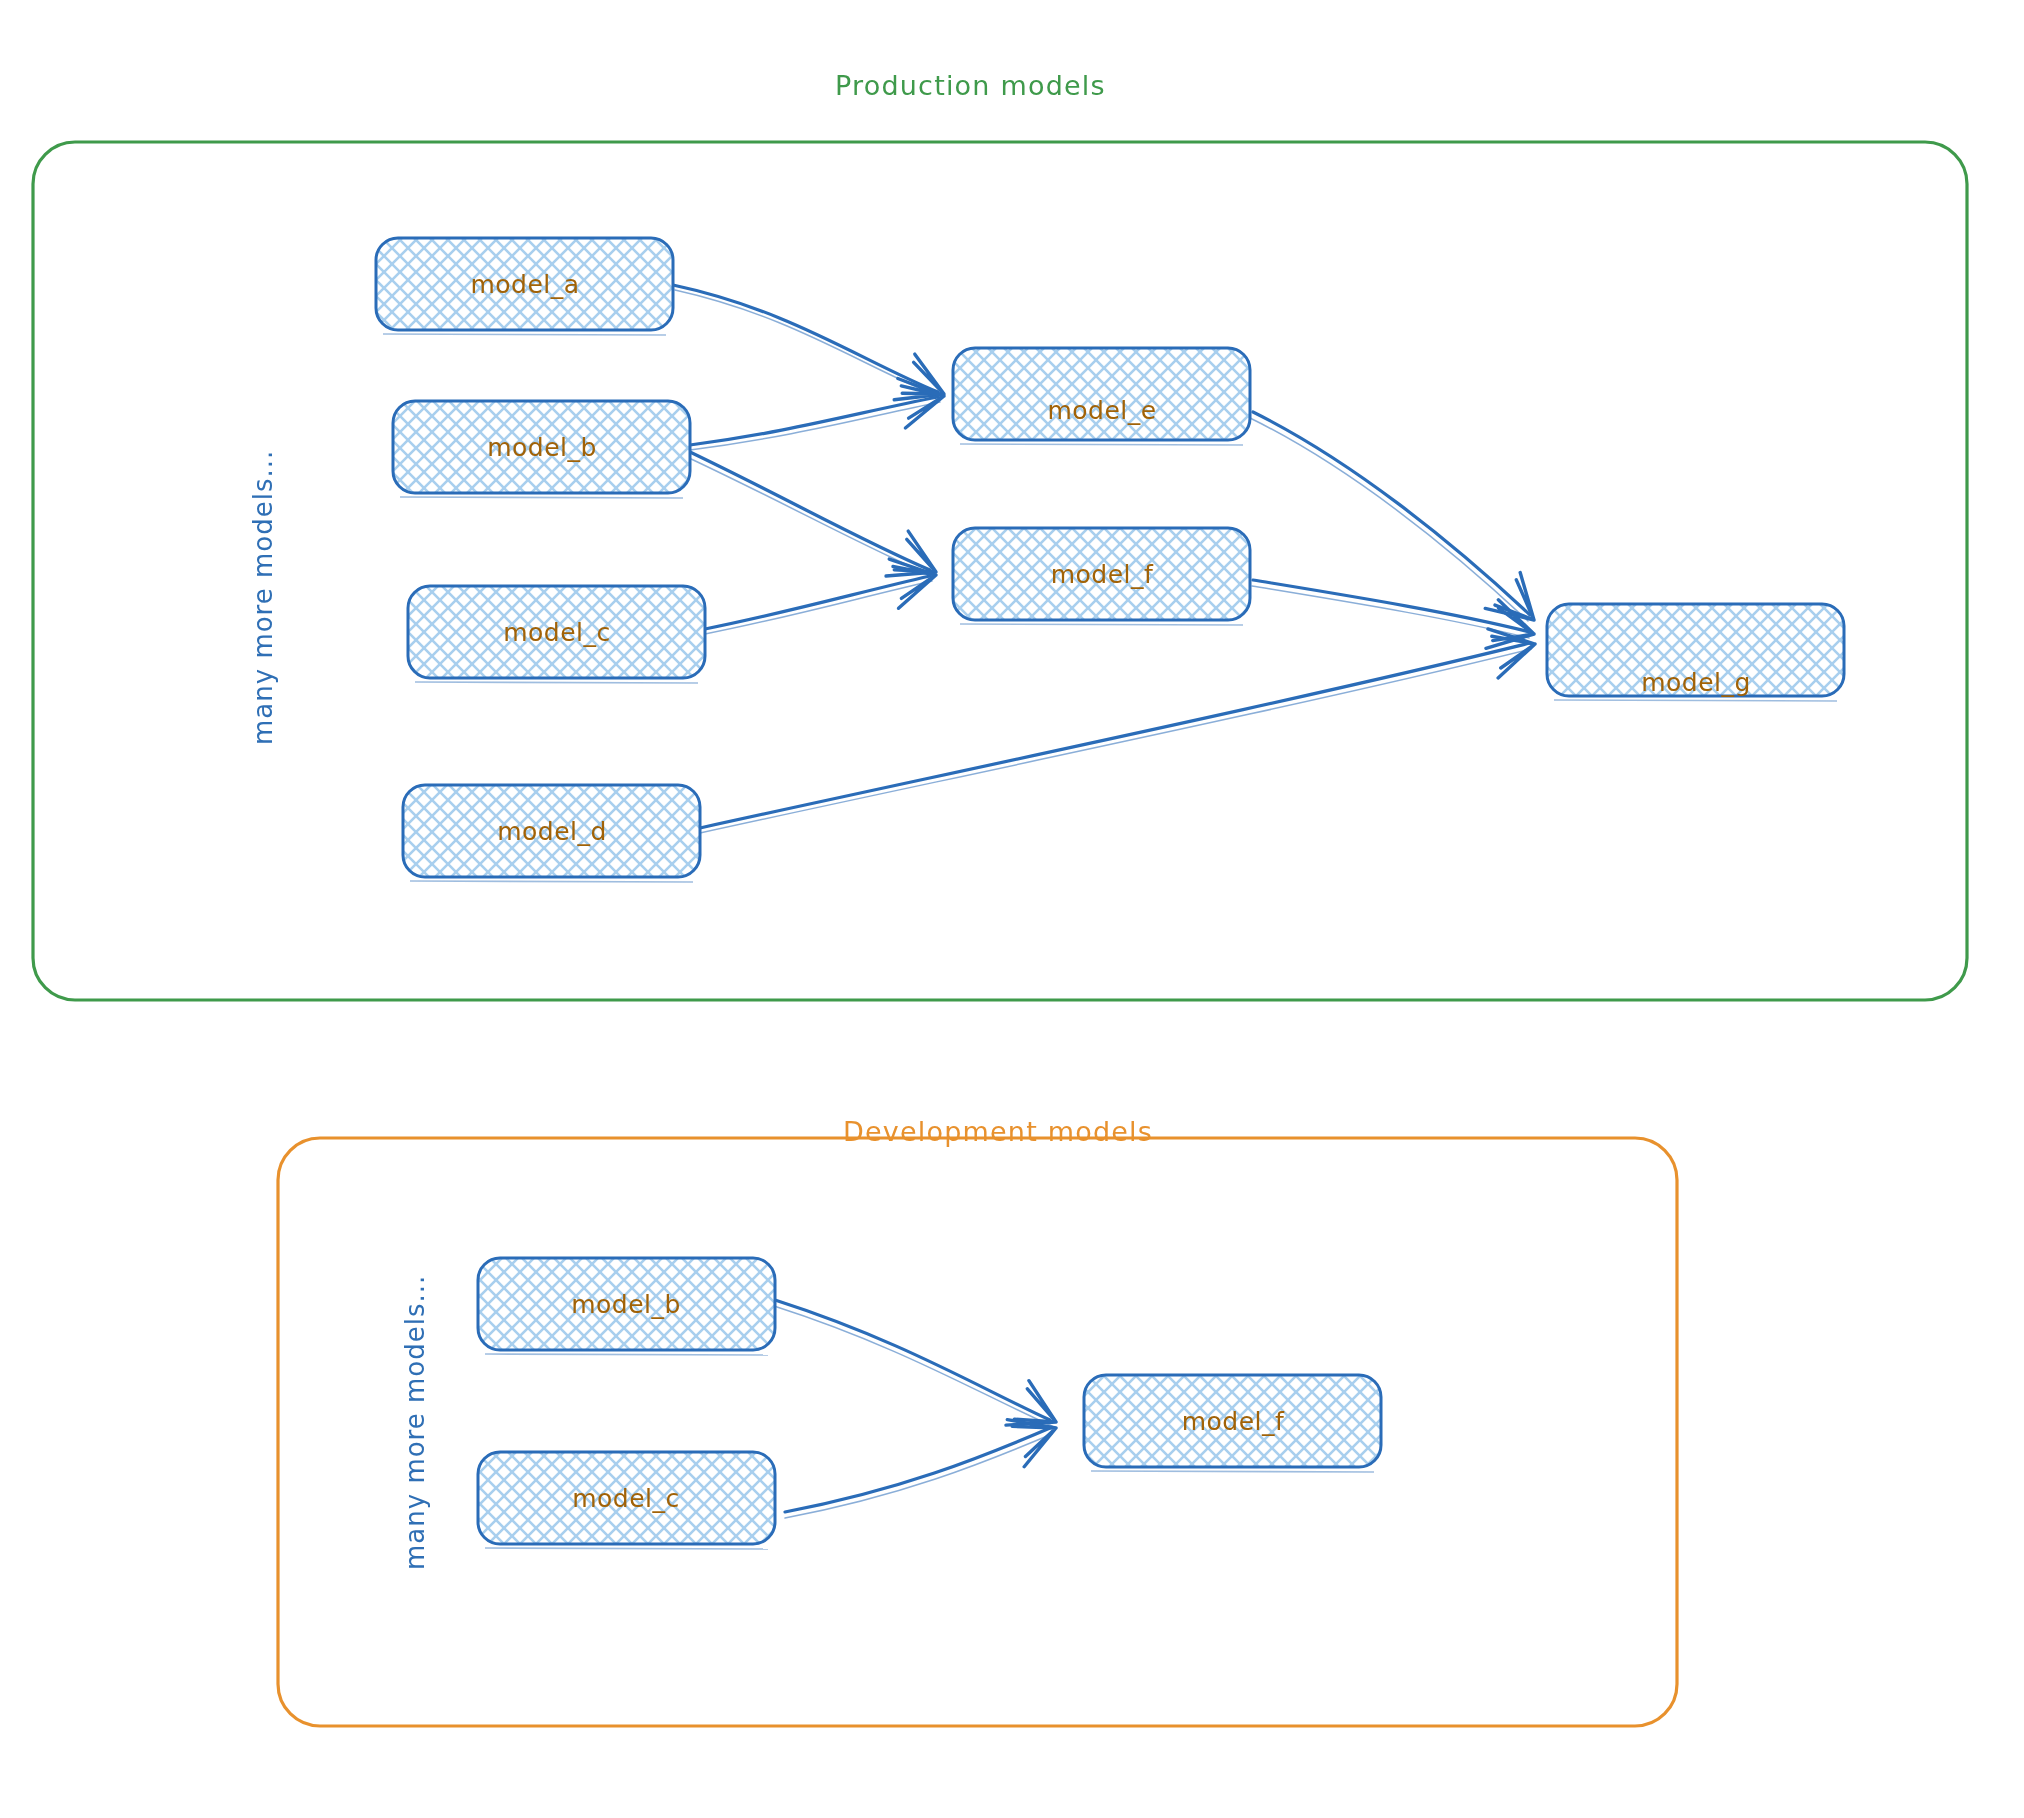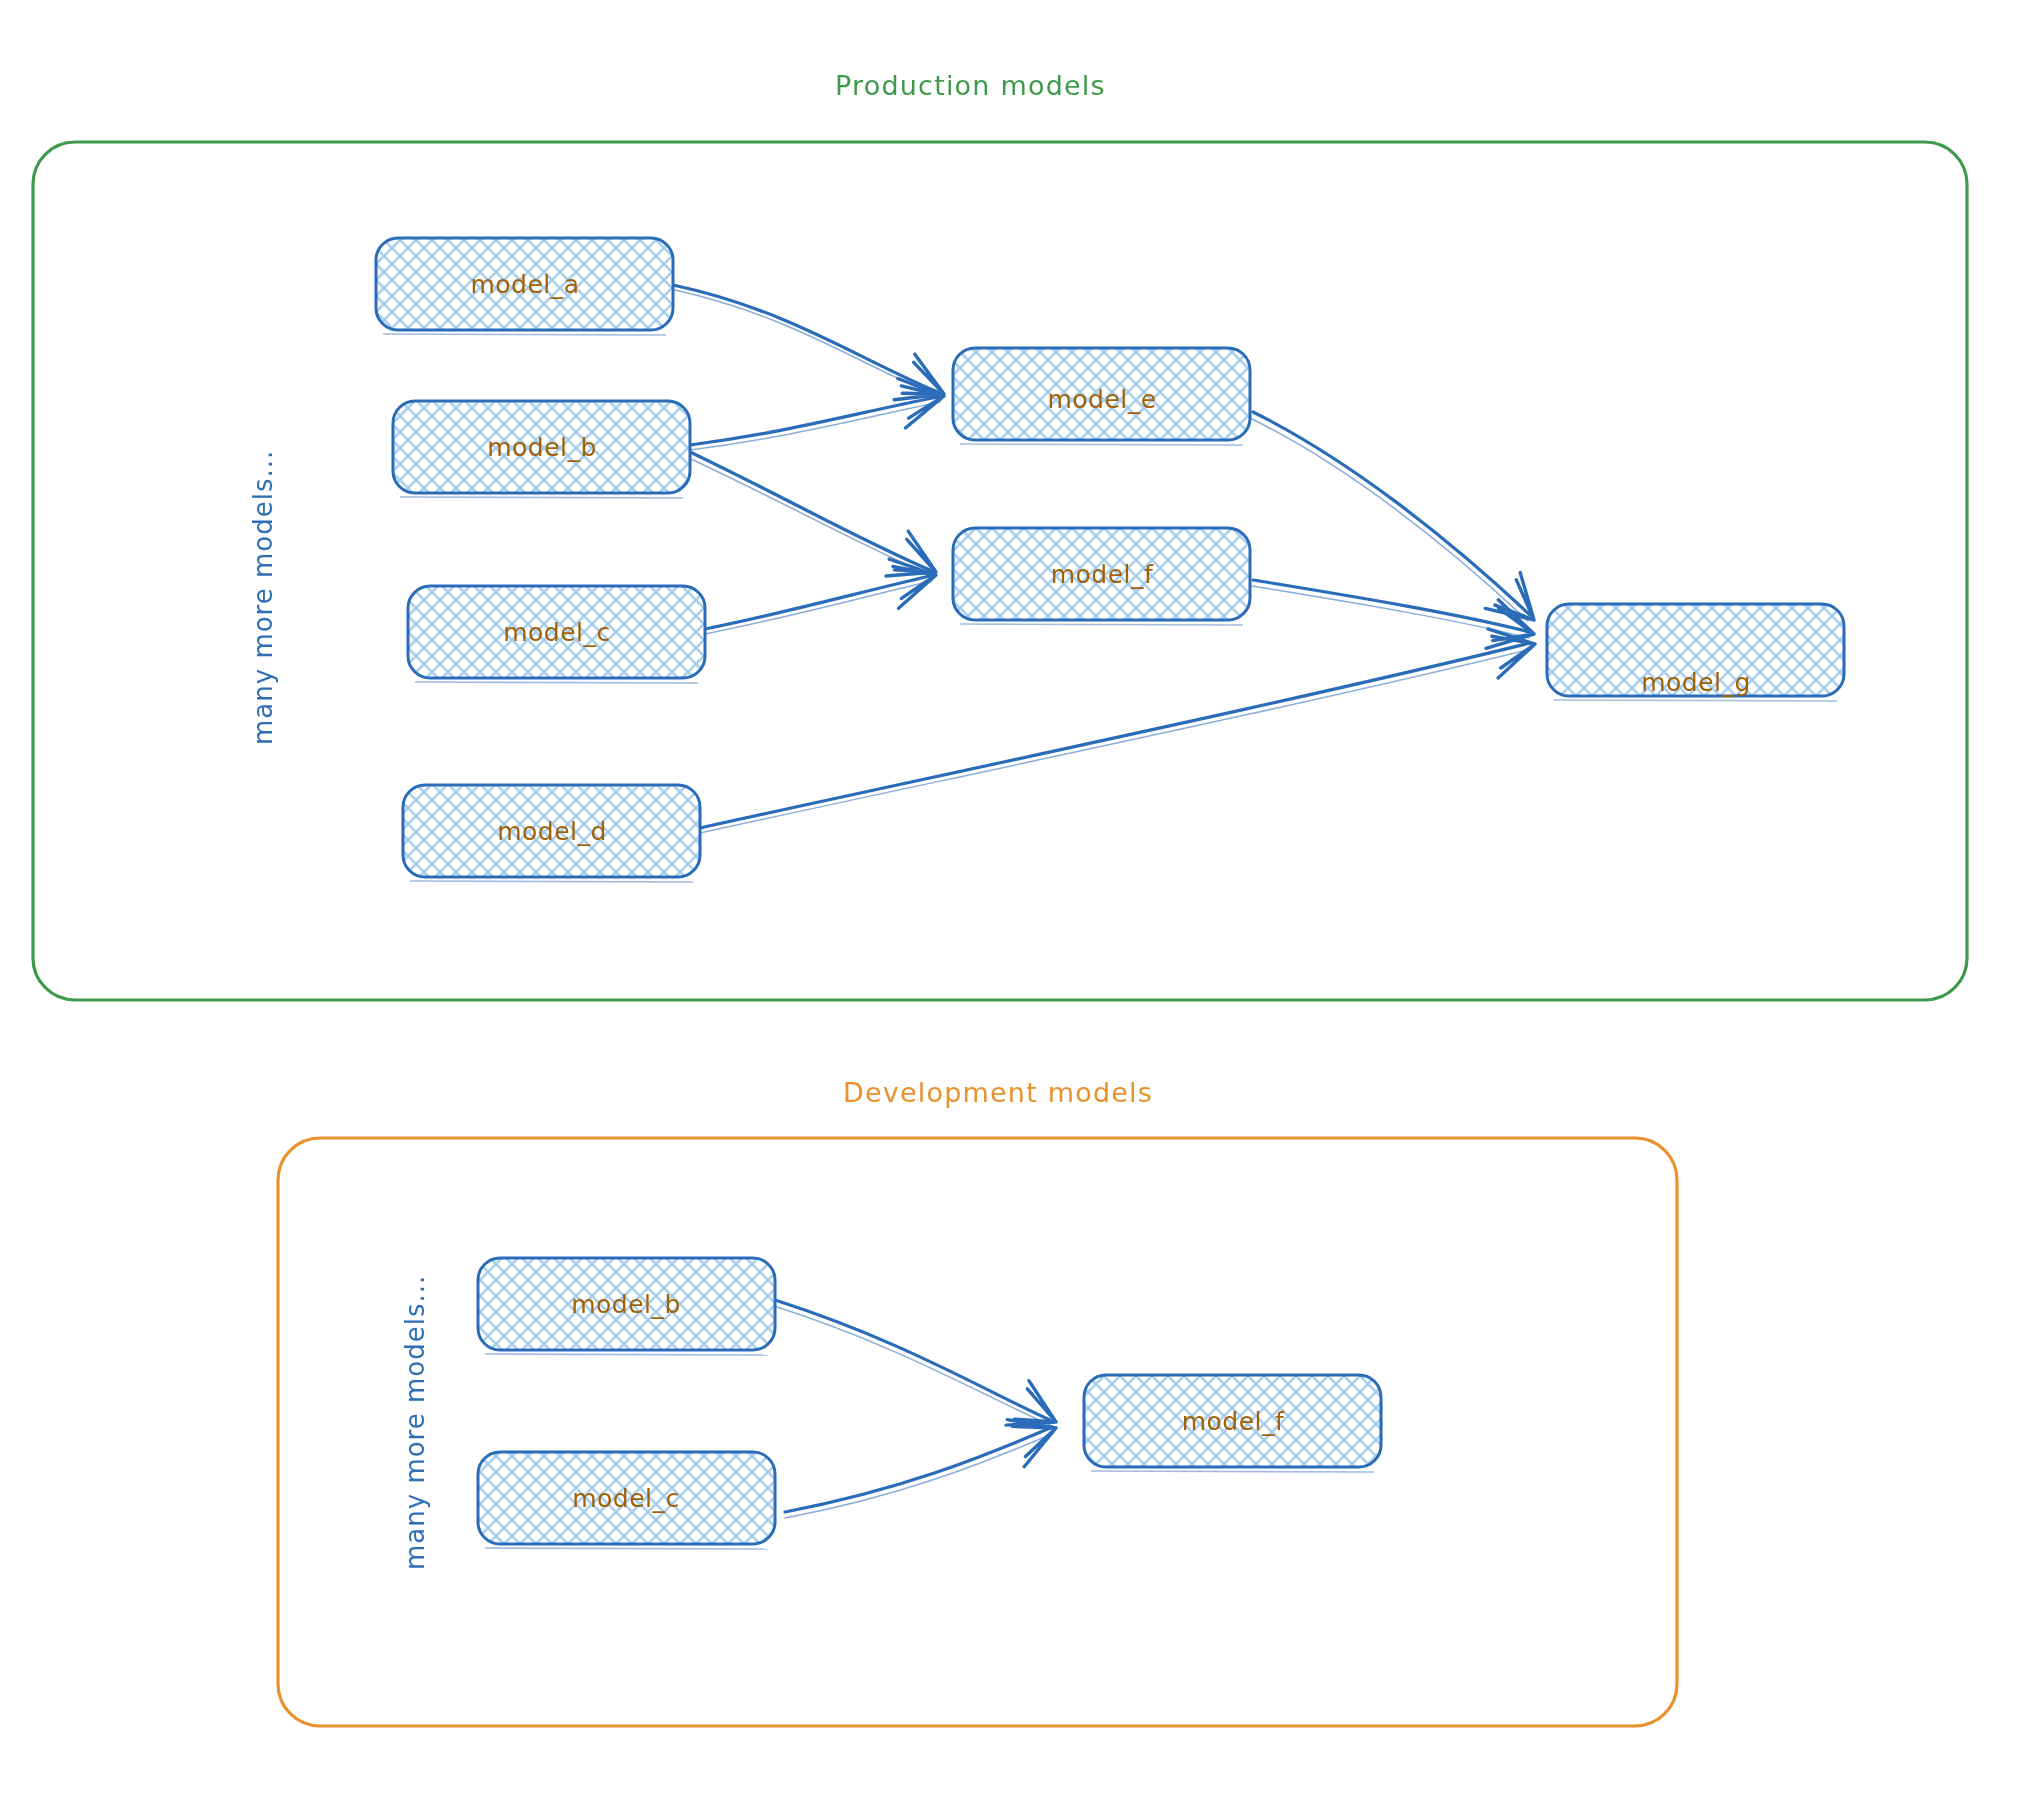--- a/index.html
+++ b/index.html
@@ -36,20 +36,21 @@
     font-size: 27px;
     letter-spacing: 1.2px;
     white-space: nowrap;
     font-weight: 400;
   }
   .group-title.prod {
     color: #3f9a4b;
   }
   .group-title.dev {
     color: #e8912d;
+    margin-top: 39px;
   }
 
   
   .side-label {
     position: absolute;
     color: #2f6fb5;
     font-family: "DejaVu Sans", sans-serif;
     font-size: 26px;
     letter-spacing: 1px;
     white-space: nowrap;
@@ -236,21 +237,21 @@
   </svg>
 
   <div class="group-title prod" style="left:835px; top:70px;">Production models</div>
 
   <div class="side-label" style="left:248px; top:745px;">many more models...</div>
 
   <div class="node-label" style="left:525px; top:284px;">model_a</div>
   <div class="node-label" style="left:542px; top:447px;">model_b</div>
   <div class="node-label" style="left:557px; top:632px;">model_c</div>
   <div class="node-label" style="left:552px; top:831px;">model_d</div>
-  <div class="node-label" style="left:1102px; top:399px;">model_e</div>
+  <div class="node-label" style="left:1102px; top:410px;">model_e</div>
   <div class="node-label" style="left:1102px; top:574px;">model_f</div>
   <div class="node-label" style="left:1696px; top:650px;margin-top:32px;">model_g</div>
 
   <div class="group-title dev" style="left:843px; top:1077px;">Development models</div>
 
   <div class="side-label" style="left:400px; top:1570px;">many more models...</div>
 
   <div class="node-label" style="left:626px; top:1304px;">model_b</div>
   <div class="node-label" style="left:626px; top:1498px;">model_c</div>
   <div class="node-label" style="left:1233px; top:1421px;">model_f</div>

